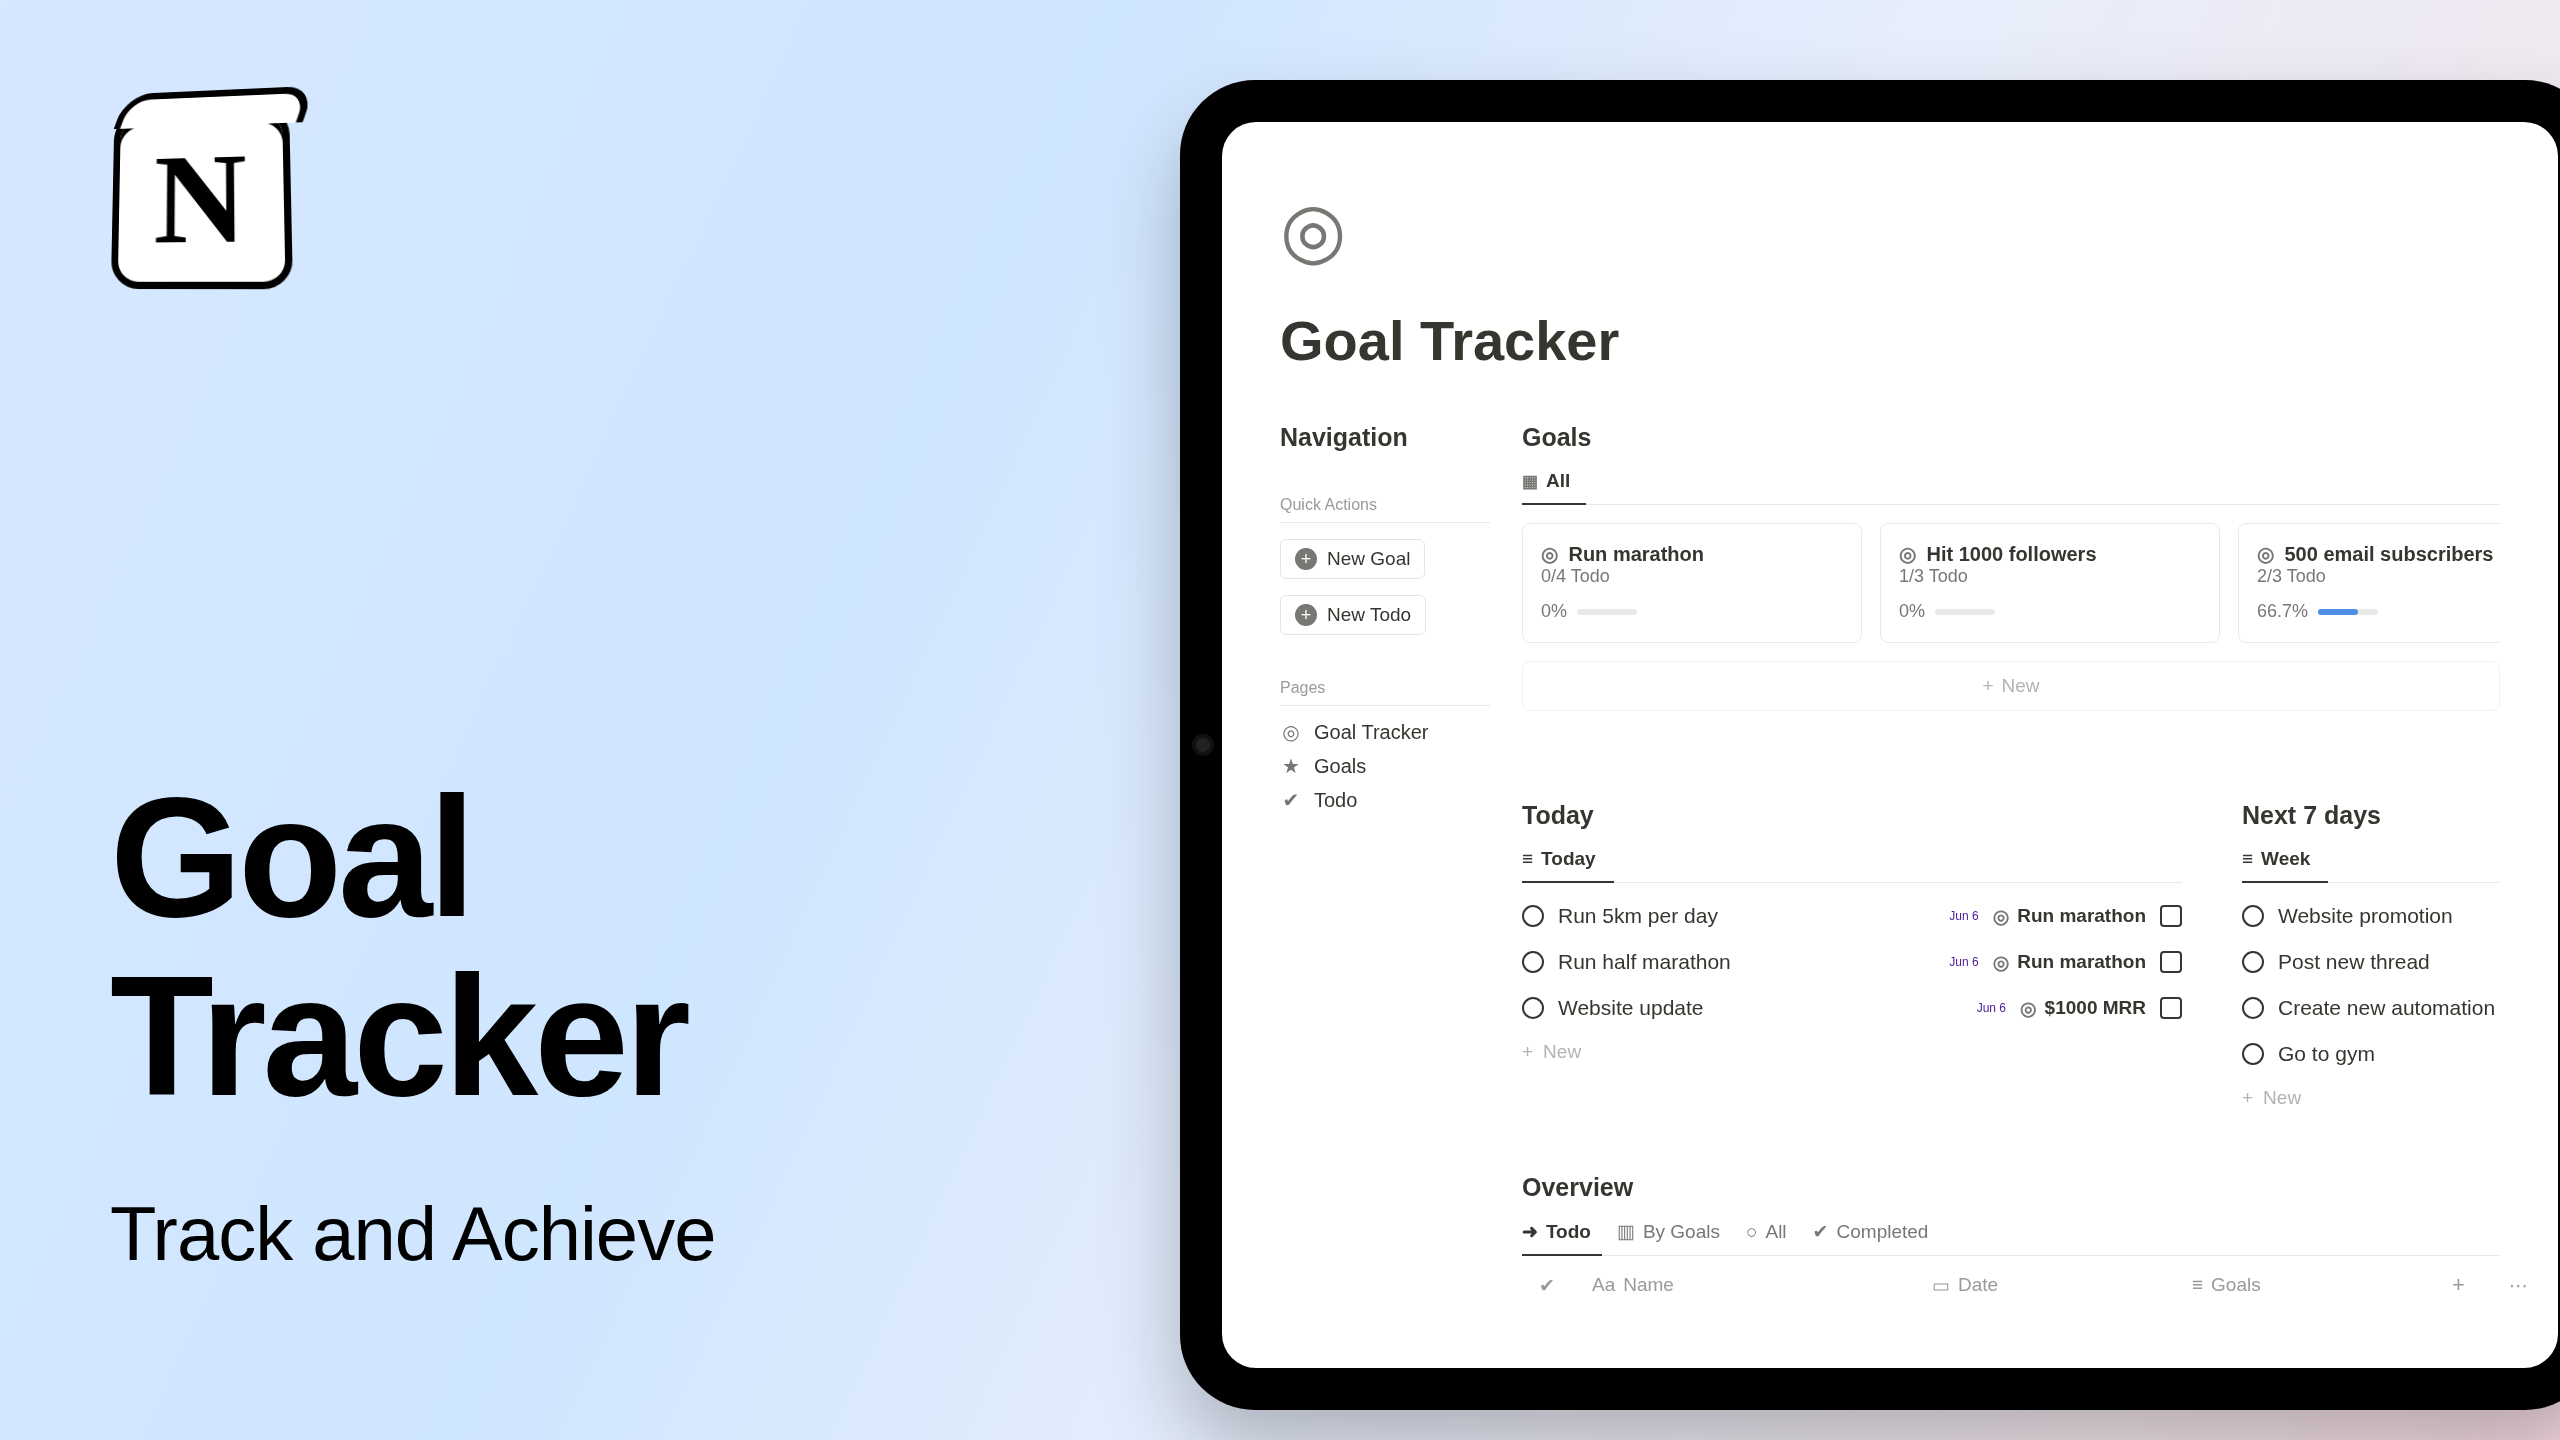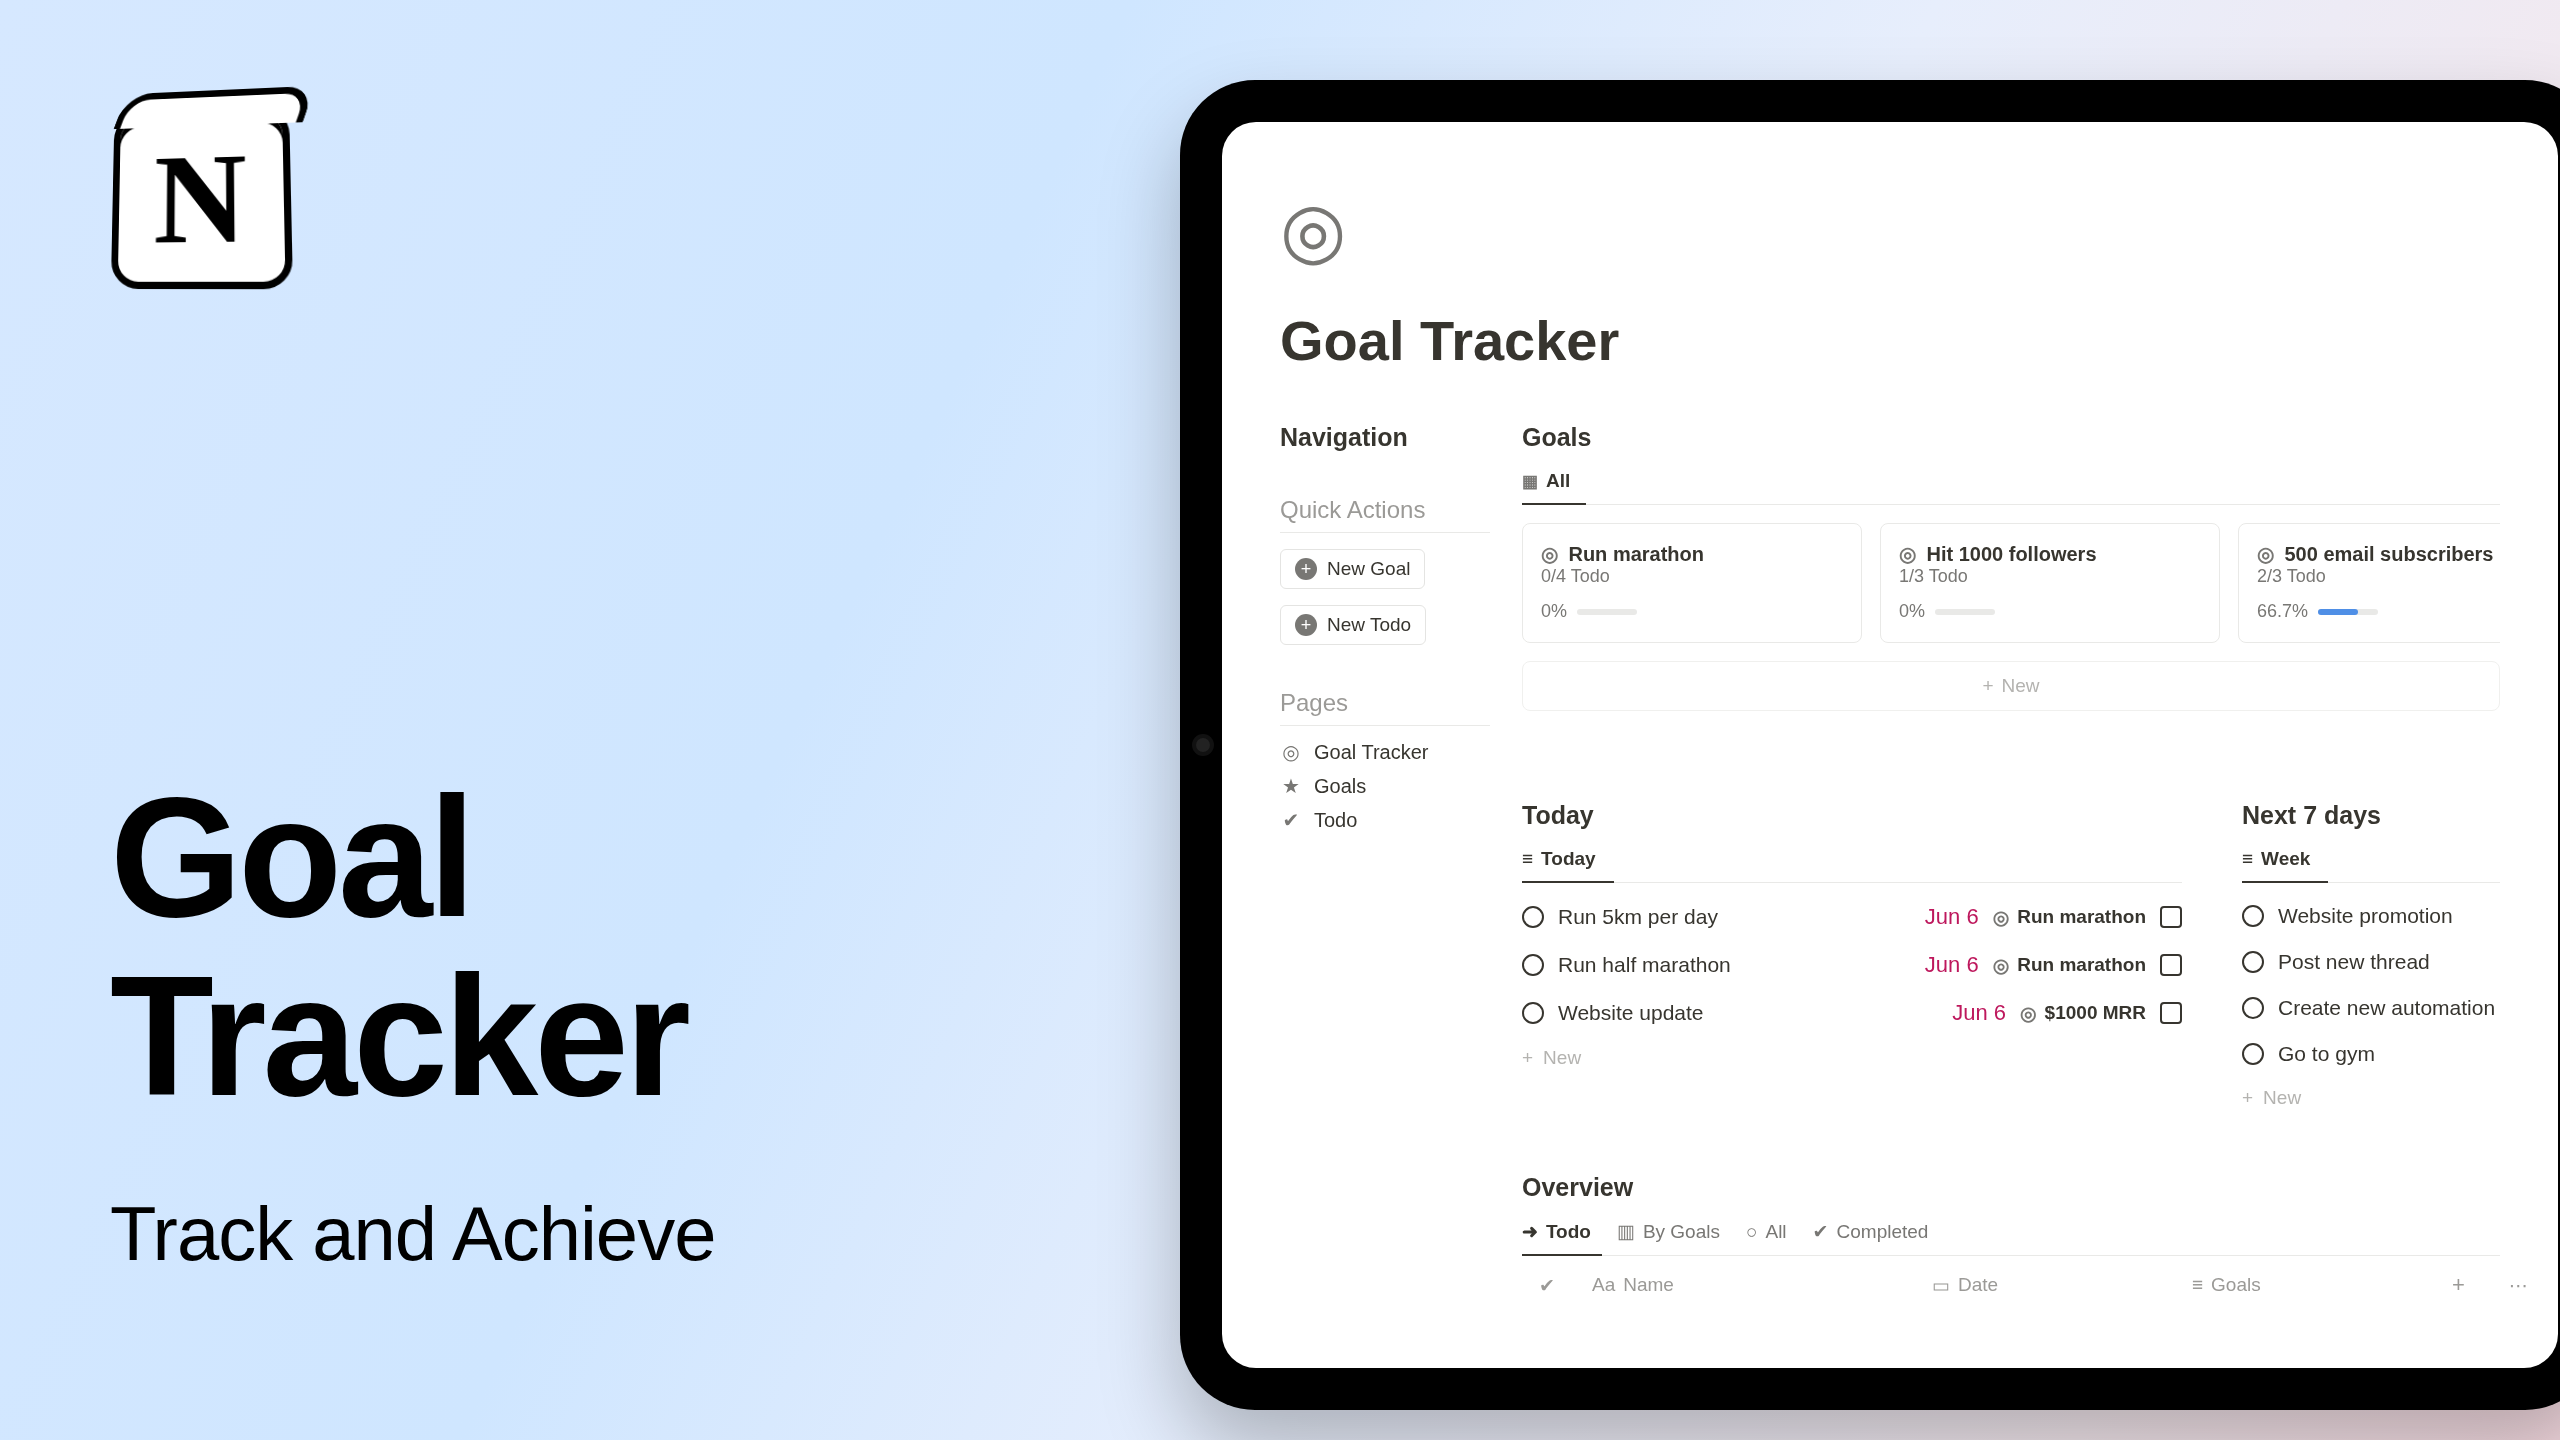--- a/index.html
+++ b/index.html
@@ -44,21 +44,21 @@
   
   .page { padding: 70px 58px 0 58px; color: #37352f; }
   .target-icon { font-size: 76px; color: #787774; line-height:1;}
   .page-title { font-size: 56px; font-weight: 800; margin-top: 40px; color:#37352f;}
 
   .cols { display: flex; margin-top: 50px; gap: 32px; }
 
   
   .side { flex: 0 0 210px; }
   .side h3 { font-size: 25px; font-weight: 700; color:#37352f;}
-  .side .sublabel { color: #9b9a97; font-size: 24px; margin-top: 44px; }
+  .side .sublabel { color: #9b9a97; font-size: 16px; margin-top: 44px; }
   .side-sep { border-top:1px solid #e9e9e7; margin-top:8px;}
   .btn {
     display: inline-flex; align-items: center; gap: 10px;
     border: 1px solid #e4e4e2; background: #fff; border-radius: 6px;
     padding: 8px 14px; font-size: 19px; color: #37352f; margin-top: 16px; cursor:pointer;
   }
   .btn .plus { width: 22px; height: 22px; border-radius: 50%; background: #787774; color: #fff; display: flex; align-items: center; justify-content: center; font-size: 18px; line-height:1;}
   .pages { margin-top: 14px; display:flex; flex-direction:column; gap:10px;}
   .page-link { display: flex; align-items: center; gap: 12px; font-size: 20px; color: #37352f; cursor:pointer;}
   .page-link .ico { color: #787774; font-size:20px; width:22px; text-align:center;}
@@ -93,21 +93,21 @@
   .col{ flex:1 1 0; min-width:0;}
   .list-tabbar{ margin-top:18px; display:flex; gap:20px; border-bottom:1px solid #e9e9e7; position:relative; font-size:19px;}
   .list-tab{ display:flex; align-items:center; gap:8px; color:#37352f; padding-bottom:12px; cursor:pointer; font-weight:600;}
   .ul-today{ position:absolute; left:0; bottom:-1px; width:92px; height:2px; background:#37352f;}
   .ul-week{ position:absolute; left:0; bottom:-1px; width:86px; height:2px; background:#37352f;}
 
   .rows{ margin-top:10px;}
   .row{ display:flex; align-items:center; padding:11px 0; font-size:21px; color:#37352f; gap:14px;}
   .circle{ width:22px; height:22px; border:2px solid #37352f; border-radius:50%; flex:0 0 auto;}
   .row .title{ flex:1 1 auto; white-space:nowrap; overflow:hidden; text-overflow:ellipsis;}
-  .row .date{ color:#be185d; font-size:22px; flex:0 0 auto;}
+  .row .date{ color:#4c1d95; font-size:12px; flex:0 0 auto;}
   .row .goal{ display:flex; align-items:center; gap:8px; color:#37352f; font-size:19px; font-weight:600;}
   .row .goal .ico{ color:#787774;}
   .chk{ width:22px; height:22px; border:2px solid #37352f; border-radius:4px; flex:0 0 auto;}
   .newrow{ display:flex; align-items:center; gap:10px; color:#b4b3b0; font-size:19px; padding:10px 0; cursor:pointer;}
 
   .overview-tabs{ margin-top:18px; display:flex; gap:26px; border-bottom:1px solid #e9e9e7; position:relative; font-size:19px; color:#787774;}
   .ot{ display:flex; align-items:center; gap:8px; padding-bottom:12px; cursor:pointer;}
   .ot.active{ color:#37352f; font-weight:600;}
   .ul-ov{ position:absolute; left:0; bottom:-1px; width:80px; height:2px; background:#37352f;}
 

